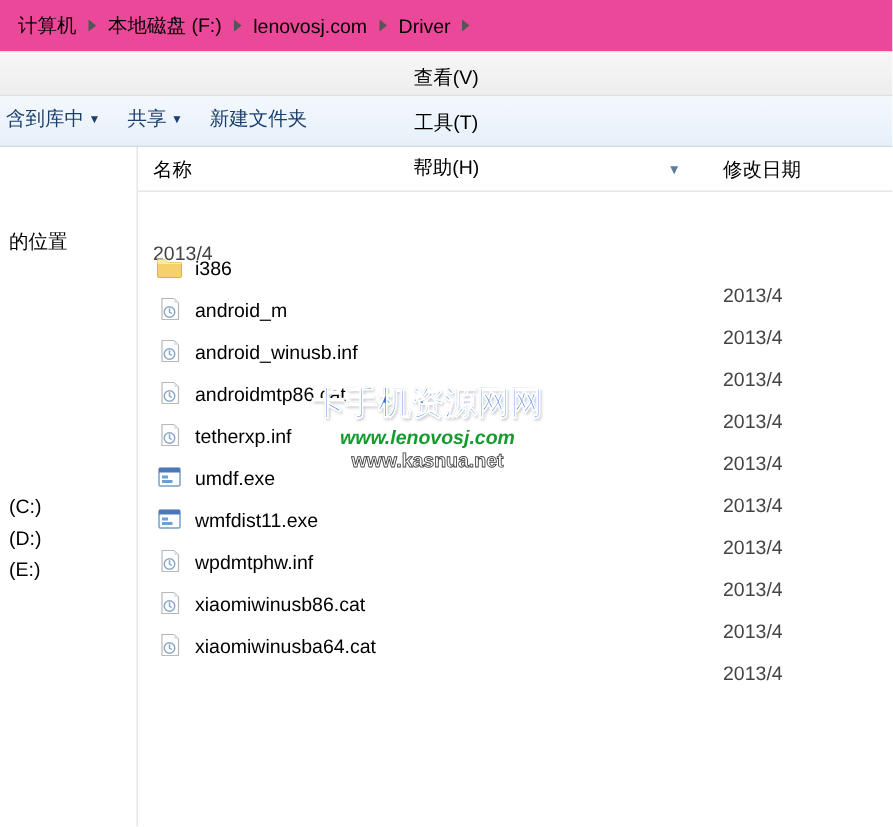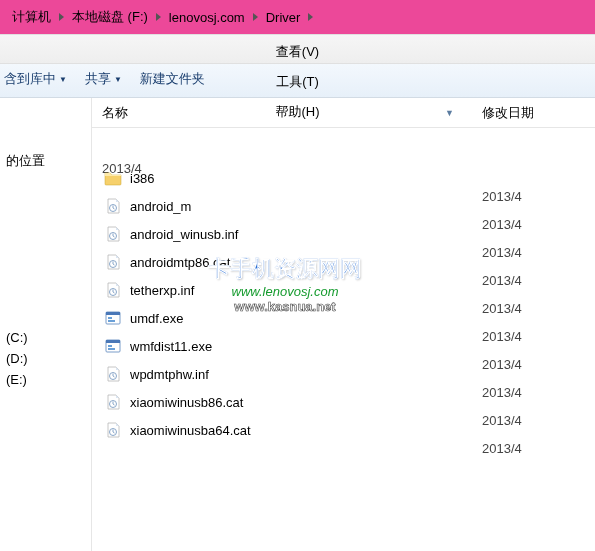--- a/index.html
+++ b/index.html
@@ -31,21 +31,21 @@
     .file-list { padding: 8px 0; }
     .file-row { display: flex; align-items: center; height: 28px; }
     .file-name-cell { flex: 0 0 380px; display: flex; align-items: center; padding-left: 12px; gap: 8px; }
     .file-date-cell { flex: 1; padding-left: 10px; color: #444; margin-top: 37px; }
     .icon { width: 18px; height: 18px; display: inline-flex; align-items: center; justify-content: center; flex-shrink: 0; }
     
     .chev { width: 0; height: 0; border-left: 5px solid #555; border-top: 4px solid transparent; border-bottom: 4px solid transparent; display: inline-block; }
     
     .watermark { position: absolute; left: 208px; top: 254px; pointer-events: none; font-weight: 700; font-size: 22px; }
     .wm-main { color: #2a6fd6; -webkit-text-stroke: 0.5px #fff; text-shadow: 1px 1px 2px rgba(0,0,0,.2); }
-    .wm-sub { font-size: 13px; color: #159b2e; text-align: center; font-style: italic; font-weight: 400; }
+    .wm-sub { font-size: 13px; color: #159b2e; text-align: center; font-style: italic; font-weight: 700; }
     .wm-sub2 { font-size: 13px; color: #fff; -webkit-text-stroke: 0.6px #444; text-align: center; font-weight: 700; }
   </style>
 </head>
 <body>
 
 <div class="breadcrumb">
   <span class="breadcrumb-item">计算机</span>
   <span class="breadcrumb-sep">
       <span class="chev"></span>
     </span>

